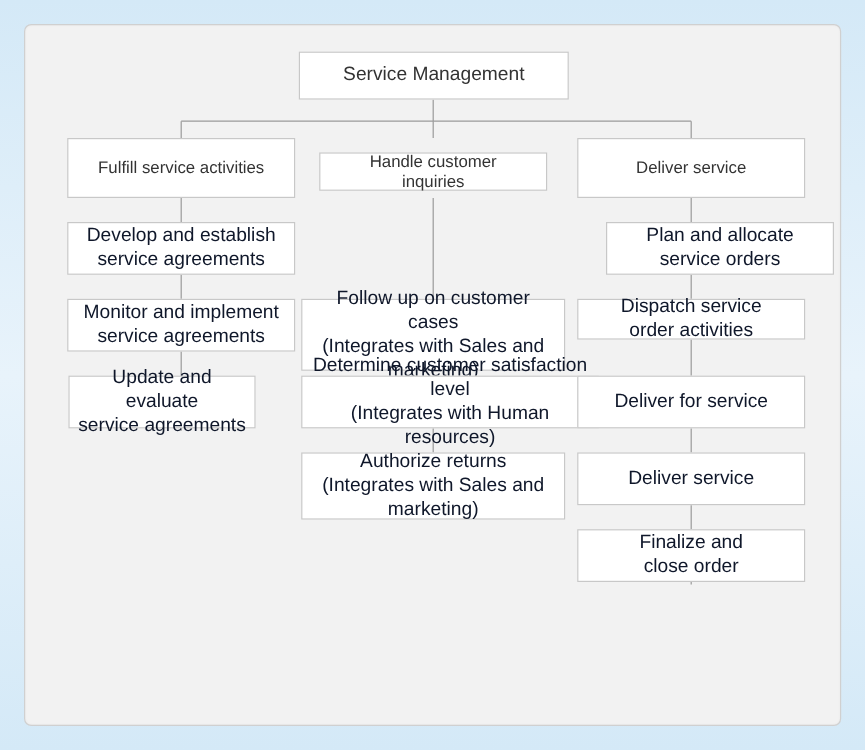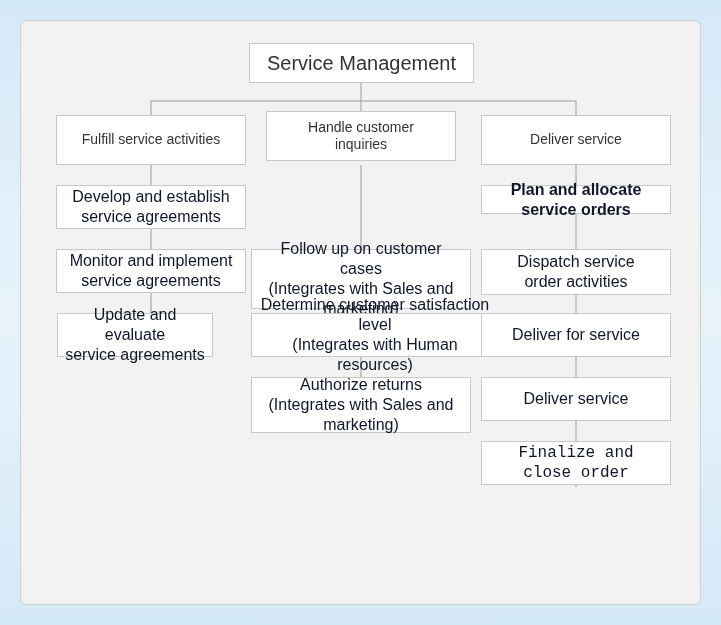--- a/index.html
+++ b/index.html
@@ -29,21 +29,21 @@
     box-sizing: border-box;
     display: flex;
     flex-direction: column;
     align-items: center;
     justify-content: center;
     text-align: center;
     padding: 4px 6px;
     line-height: 1.25;
   }
   .node-root {
-    font-size: 20px;
+    font-size: 16px;
     color: #333;
   }
   .node-cat {
     font-size: 14px;
     color: #333;
   }
   .node-step {
     font-size: 16px;
     color: #0f172a;
   }
@@ -76,21 +76,21 @@
   </svg>
 
   <div class="node node-root" style="left:228px; top:22px; width:225px; height:40px;">
     <span>Service Management</span>
   </div>
 
   <div class="node node-cat" style="left:35px; top:94px; width:190px; height:50px;">
     <span>Fulfill service activities</span>
   </div>
 
-  <div class="node node-cat" style="left:245px; top:90px; width:190px; height:50px;">
+  <div class="node node-cat" style="left:245px; top:106px; width:190px; height:32px;">
     <span>Handle customer<br>inquiries</span>
   </div>
 
   <div class="node node-cat" style="left:460px; top:94px; width:190px; height:50px;">
     <span>Deliver service</span>
   </div>
 
   <div class="node node-step" style="left:35px; top:164px; width:190px; height:44px;">
     <span>Develop and establish<br>service agreements</span>
   </div>
@@ -104,29 +104,29 @@
   <div class="node node-step" style="left:230px; top:228px; width:220px; height:60px;">
     <span>Follow up on customer cases<br>(Integrates with Sales and marketing)</span>
   </div>
   <div class="node node-step" style="left:230px; top:292px; width:248px; height:44px;">
     <span>Determine customer satisfaction level<br>(Integrates with Human resources)</span>
   </div>
   <div class="node node-step" style="left:230px; top:356px; width:220px; height:56px;">
     <span>Authorize returns<br>(Integrates with Sales and marketing)</span>
   </div>
 
-  <div class="node node-step" style="left:460px; top:164px; width:190px; height:29px;font-weight:bold;">
+  <div class="node node-step" style="left:484px; top:164px; width:190px; height:44px;">
     <span>Plan and allocate<br>service orders</span>
   </div>
-  <div class="node node-step" style="left:460px; top:228px; width:190px; height:46px;">
+  <div class="node node-step" style="left:460px; top:228px; width:190px; height:34px;">
     <span>Dispatch service<br>order activities</span>
   </div>
   <div class="node node-step" style="left:460px; top:292px; width:190px; height:44px;">
     <span>Deliver for service</span>
   </div>
   <div class="node node-step" style="left:460px; top:356px; width:190px; height:44px;">
     <span>Deliver service</span>
   </div>
-  <div class="node node-step" style="left:460px; top:420px; width:190px; height:44px;font-family:Liberation Mono, monospace;">
+  <div class="node node-step" style="left:460px; top:420px; width:190px; height:44px;">
     <span>Finalize and<br>close order</span>
   </div>
 
 </div>
 
 </body></html>

